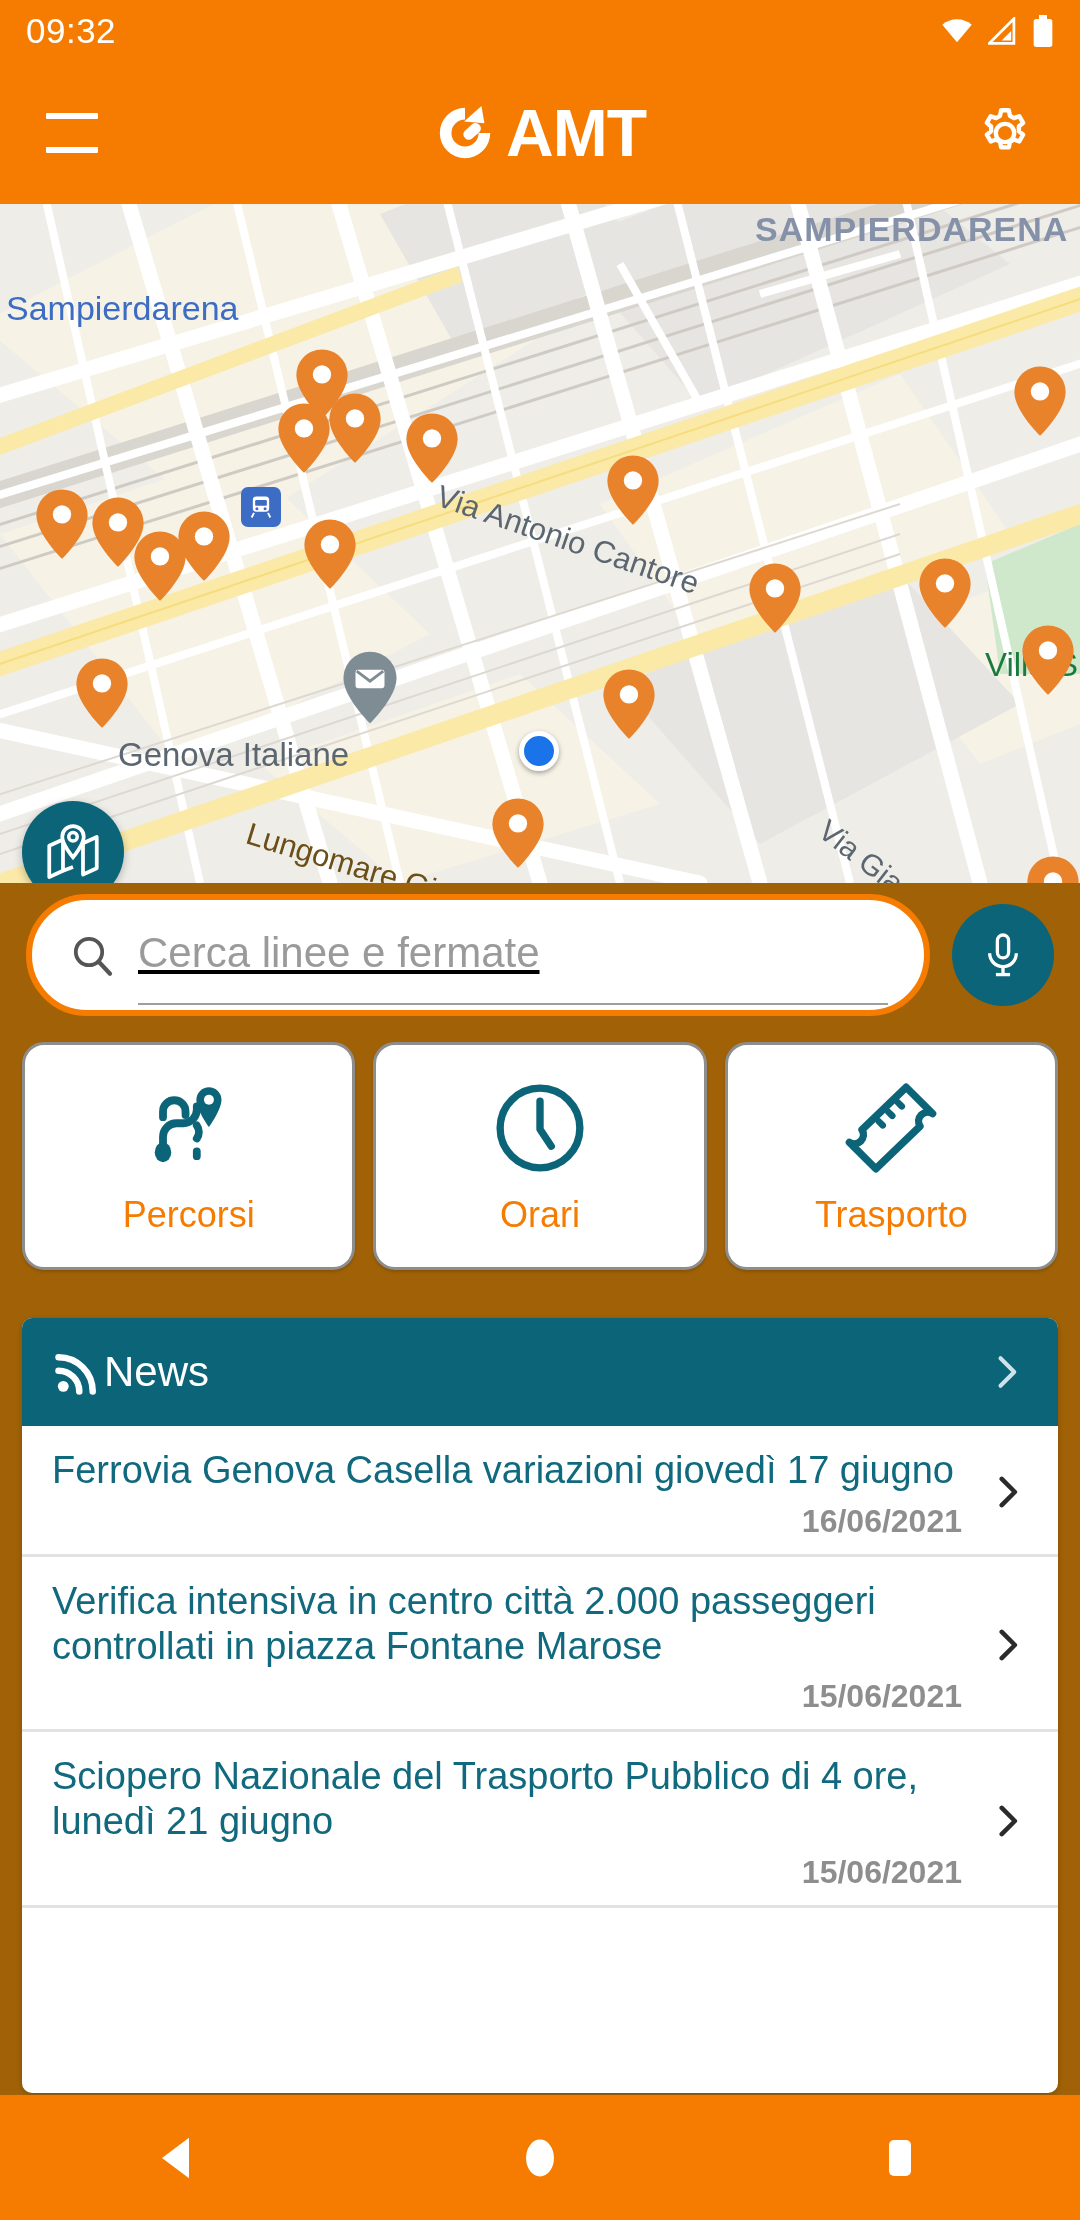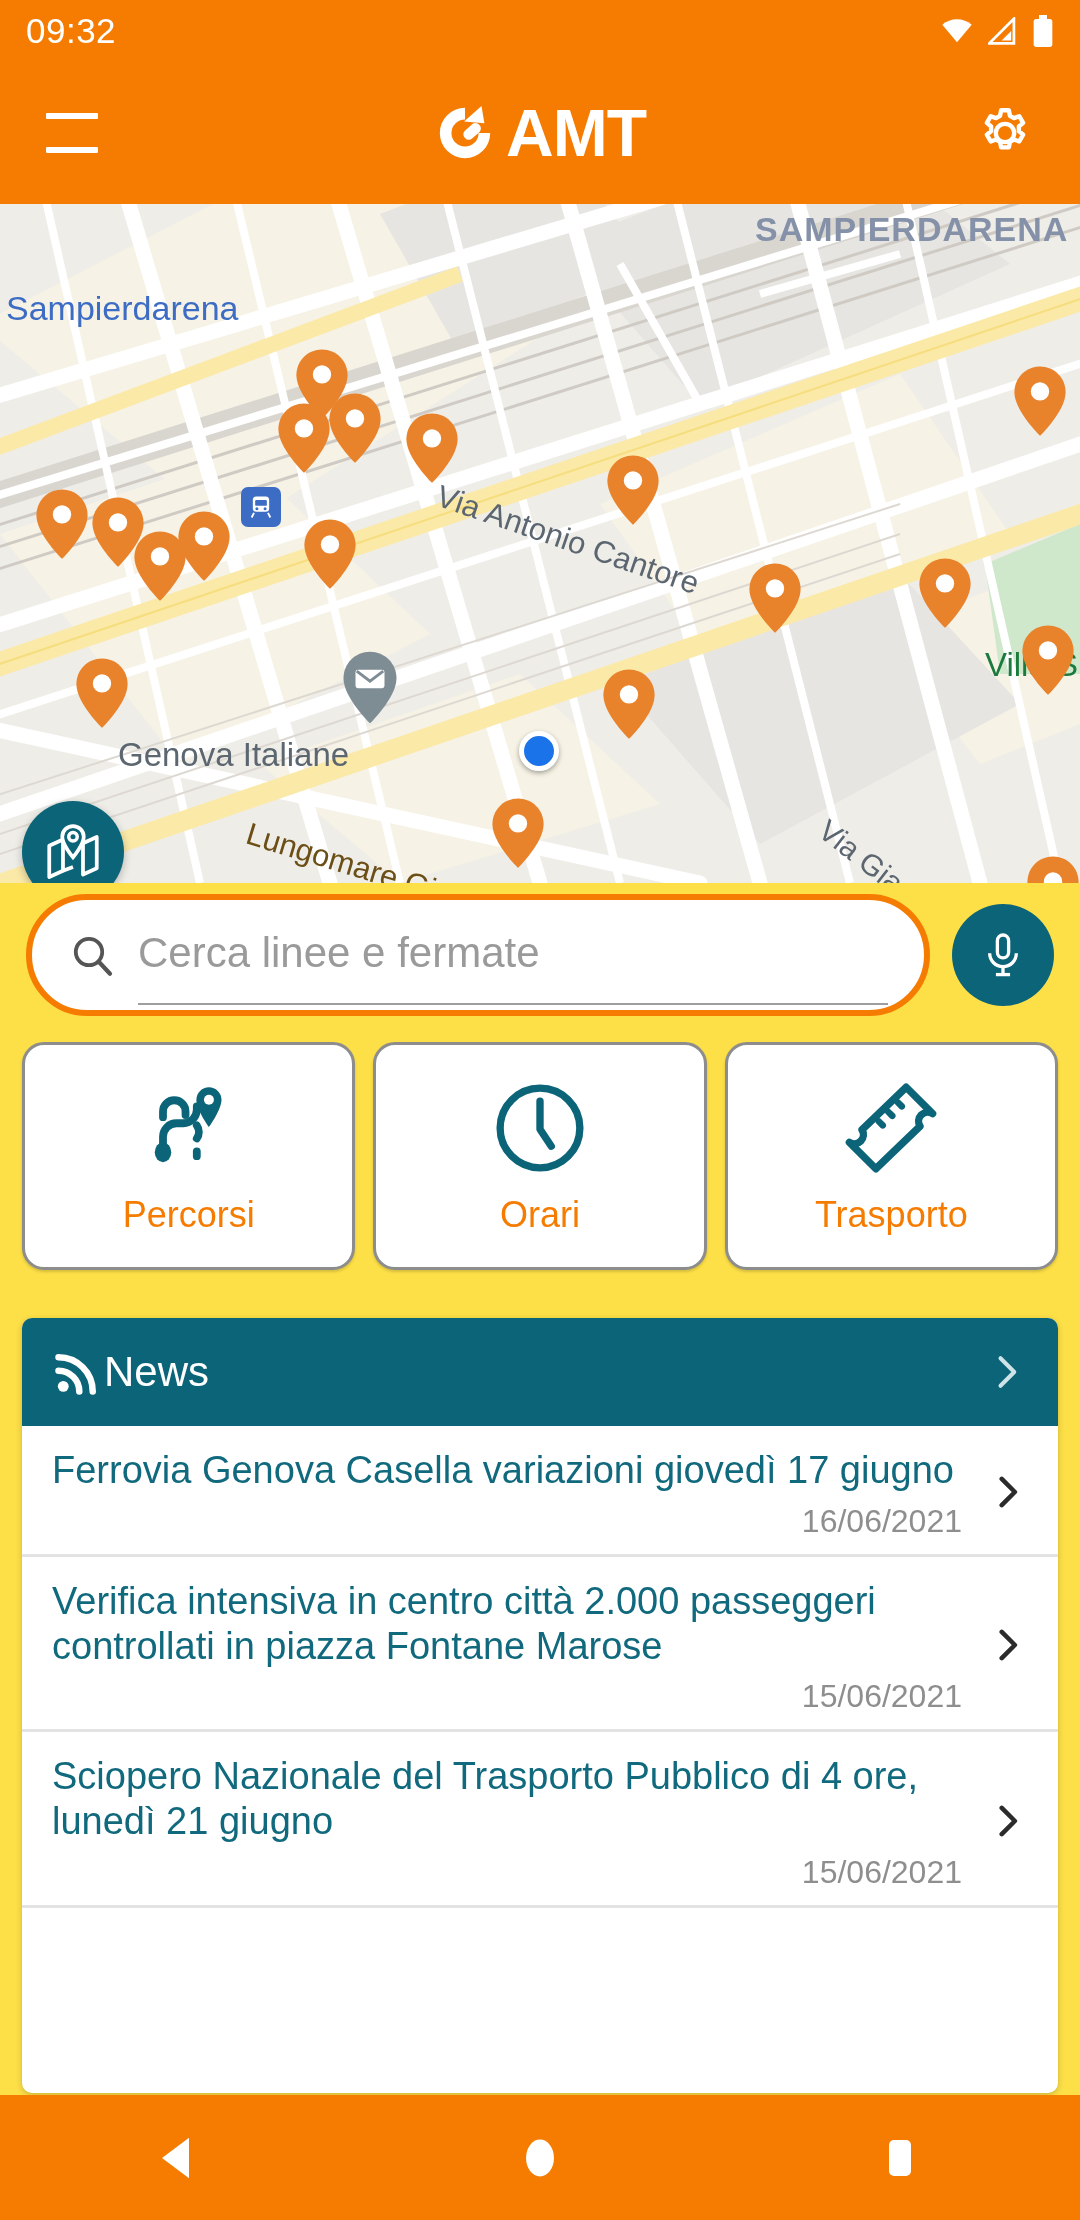--- a/index.html
+++ b/index.html
@@ -3,21 +3,21 @@
 <meta charset="utf-8">
 <style>
   * { box-sizing: border-box; margin: 0; padding: 0; }
   html, body {
     width: 1080px; height: 2220px;
     font-family: "Liberation Sans", sans-serif;
     background: #ffffff;
     overflow: hidden;
   }
 
-  .phone { position: relative; width: 1080px; height: 2220px; overflow: hidden; background:#fde047; }
+  .phone { position: relative; width: 1080px; height: 2220px; overflow: hidden; background:#a16207; }
 
   
   .status-bar {
     position: absolute; top: 0; left: 0; width: 1080px; height: 62px;
     background: #F57C00; display: flex; align-items: center;
     justify-content: space-between; padding: 0 26px;
   }
   .status-time { color: #fff; font-size: 35px; letter-spacing: .5px; }
   .status-icons { display: flex; align-items: center; gap: 14px; }
 
@@ -69,21 +69,21 @@
   .fab {
     position:absolute; width: 102px; height: 102px; border-radius:50%;
     background:#0B6478; display:flex; align-items:center; justify-content:center;
     cursor:pointer; box-shadow: 0 3px 8px rgba(0,0,0,.25);
   }
   .fab-map { left: 22px; top: 597px; }
 
   
   .search-row {
     position:absolute; top: 885px; left:0; width:1080px; height:140px;
-    display:flex; align-items:center; padding: 0 26px; gap: 22px;
+    display:flex; align-items:center; padding: 0 26px; gap: 22px; text-decoration: underline;
   }
   .search-box {
     flex: 1; height: 122px; background:#fff; border: 6px solid #F57C00;
     border-radius: 64px; display:flex; align-items:center; padding: 0 36px; position:relative;
   }
   .search-icon { flex: 0 0 auto; margin-right: 22px; }
   .search-field {
     flex:1; border:none; outline:none; background:transparent;
     font-family:"Liberation Sans", sans-serif; font-size: 42px; color:#333;
     border-bottom: 2px solid #9e9e9e; padding-bottom: 26px; margin-top: 24px;
@@ -121,21 +121,21 @@
   .news-list { background:#fff; }
   .news-item {
     border-bottom: 3px solid #E3E3E3; padding: 22px 30px 14px 30px;
     display:flex; align-items:center; cursor:pointer; position:relative;
   }
   .news-item-body { flex:1; padding-right: 20px; }
   .news-item-title {
     color:#11697E; font-size: 38px; line-height: 1.18;
   }
   .news-item-date {
-    display:block; text-align:right; color:#8E8E8E; font-size: 32px; margin-top: 10px;
+    display:block; text-align:right; color:#8E8E8E; font-size: 32px; margin-top: 10px; font-weight: bold;
   }
   .news-chevron { flex: 0 0 auto; align-self:center; padding-left: 4px; }
 
   
   .nav-bar {
     position:absolute; bottom:0; left:0; width:1080px; height:125px;
     background:#F57C00; display:flex; align-items:center; justify-content:space-around;
   }
   .nav-btn { cursor:pointer; display:flex; align-items:center; justify-content:center; width:180px; height:125px; }
 </style>

